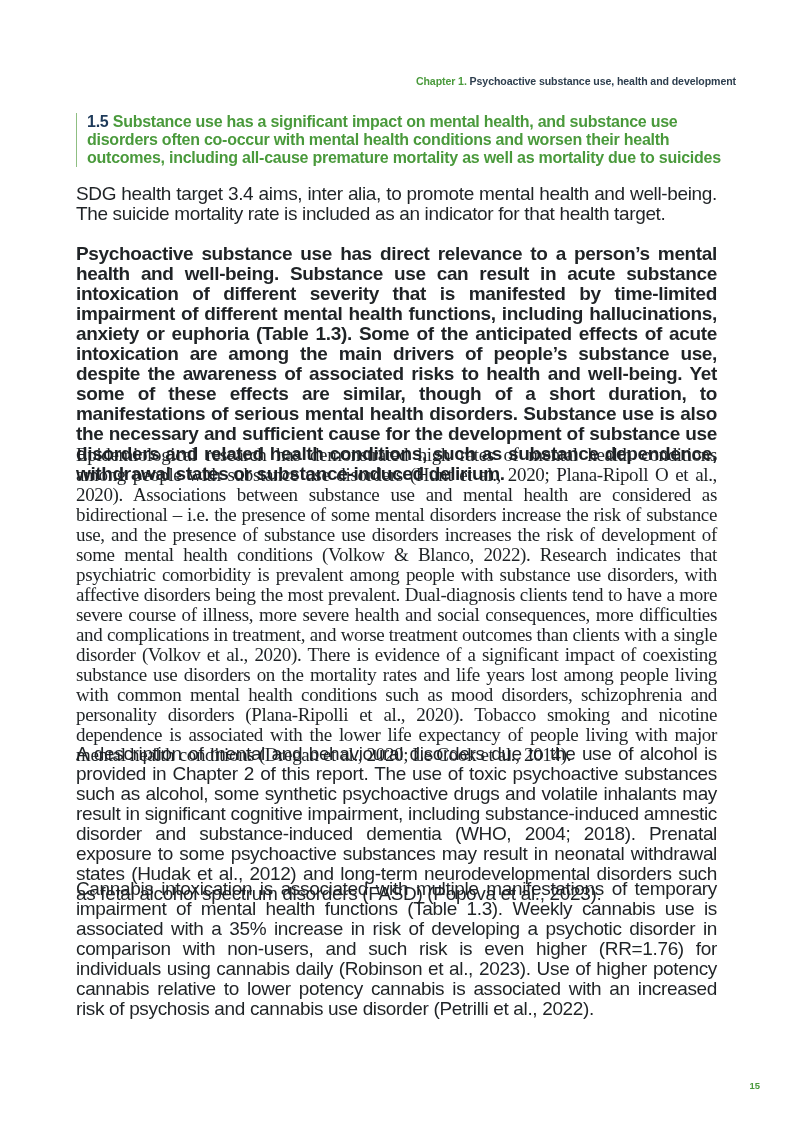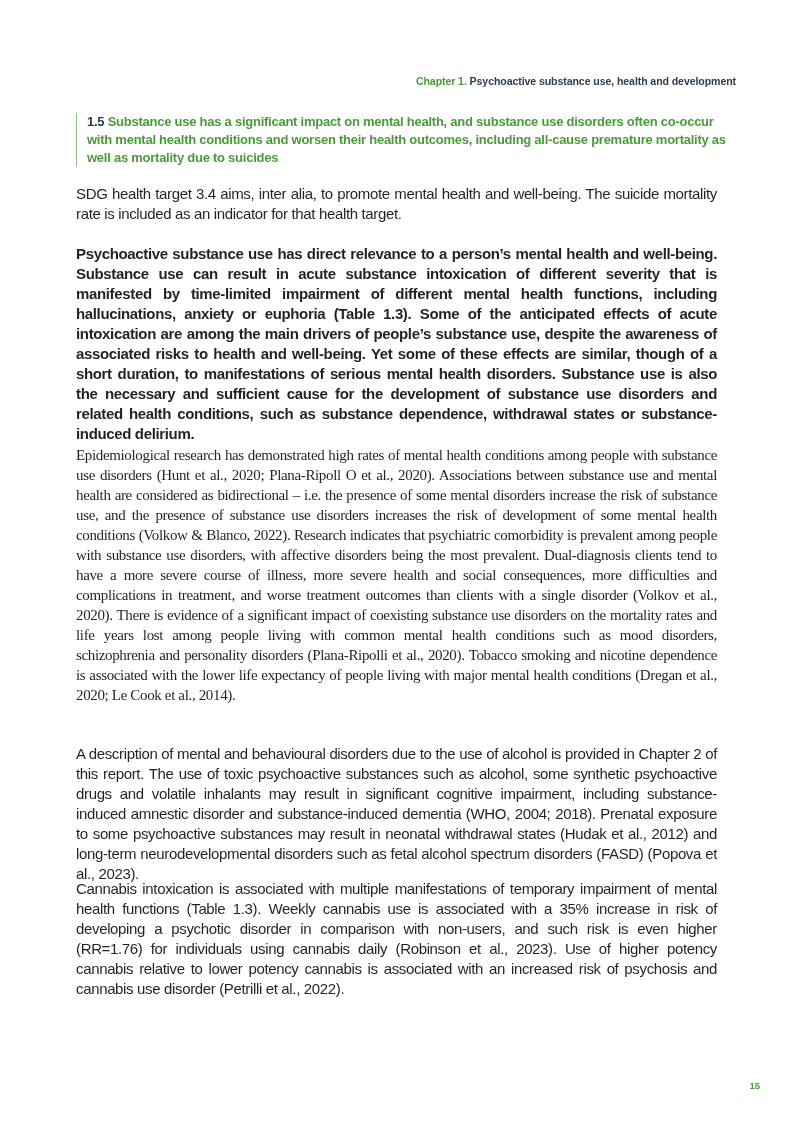--- a/index.html
+++ b/index.html
@@ -28,33 +28,33 @@
     .running-header .chapter-num { color: #4a9a3c; }
     .running-header .chapter-title { color: #2d3e4e; }
 
     .section-heading {
       position: absolute;
       top: 113px;
       left: 76px;
       width: 640px;
       border-left: 1.5px solid #8fbf83;
       padding-left: 10px;
-      font-size: 13px;
+      font-size: 16px;
       line-height: 18px;
       font-weight: bold;
       color: #4a9a3c;
       letter-spacing: -0.25px;
     }
     .section-heading .section-num { color: #1e3a5a; }
 
     .body-text {
       position: absolute;
       left: 76px;
       width: 641px;
-      font-size: 15px;
+      font-size: 19px;
       line-height: 20px;
       color: #1f2326;
       text-align: justify;
       letter-spacing: -0.35px;
       margin: 0;
     }
     #p1 { top: 184px; }
     #p2 { top: 244px; font-weight: bold; }
     #p3 { top: 445px; font-family: Liberation Serif, serif; }
     #p4 { top: 744px; }

